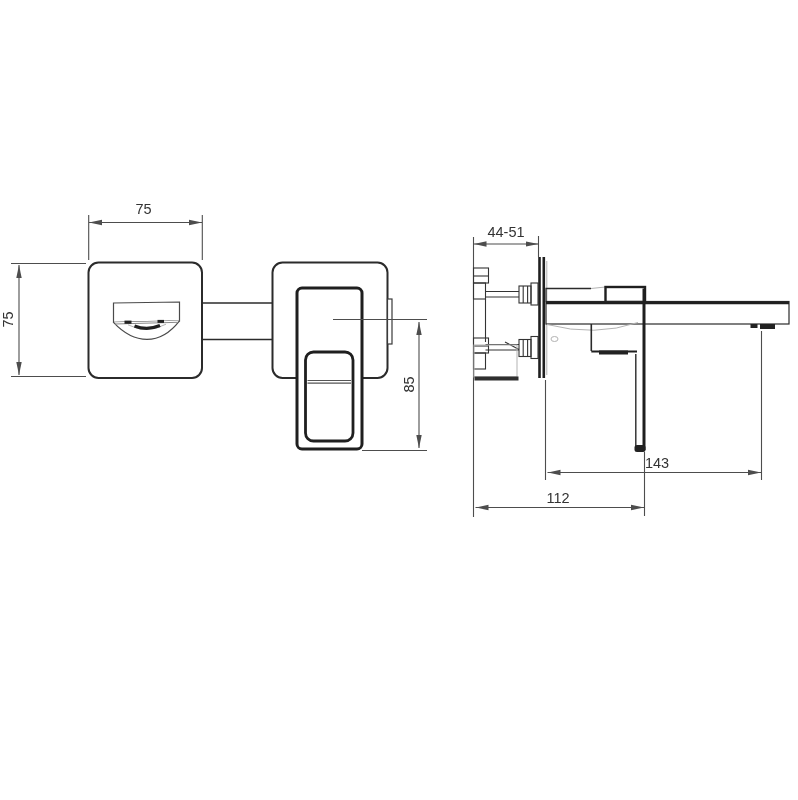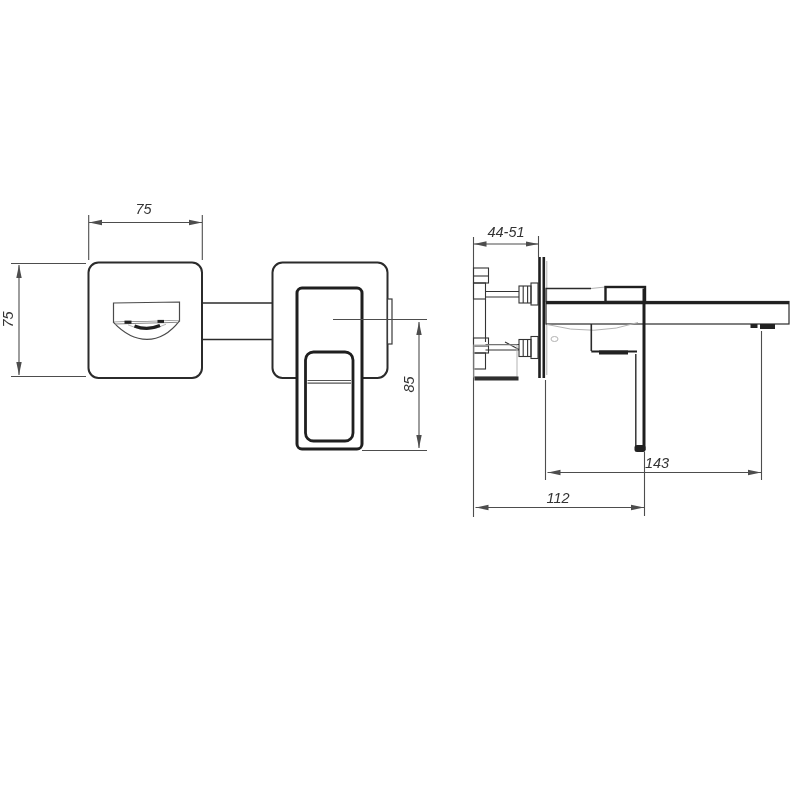--- a/index.html
+++ b/index.html
@@ -1,16 +1,16 @@
 <!DOCTYPE html>
 <html><head>
 <meta charset="utf-8">
 <style>
   html,body{margin:0;padding:0;background:#ffffff;}
-  .canvas{position:relative;width:798px;height:800px;background:#ffffff;overflow:hidden;font-style:italic;}
+  .canvas{position:relative;width:798px;height:800px;background:#ffffff;overflow:hidden;}
   svg{position:absolute;inset:0;}
   .ln{stroke:#2b2b2b;fill:none;stroke-width:1.3;stroke-linecap:butt;}
   .ln-med{stroke-width:2;}
   .ln-bold{stroke:#1f1f1f;stroke-width:3;}
   .lt{stroke:#b3b3b3;fill:none;stroke-width:1;}
   .dim{stroke:#4d4d4d;fill:none;stroke-width:1.1;}
   .fillwhite{fill:#ffffff;}
   .dark{fill:#222222;stroke:none;}
   text.lbl{font-family:"Liberation Sans","DejaVu Sans",sans-serif;font-size:14.5px;fill:#333333;}
 </style>

